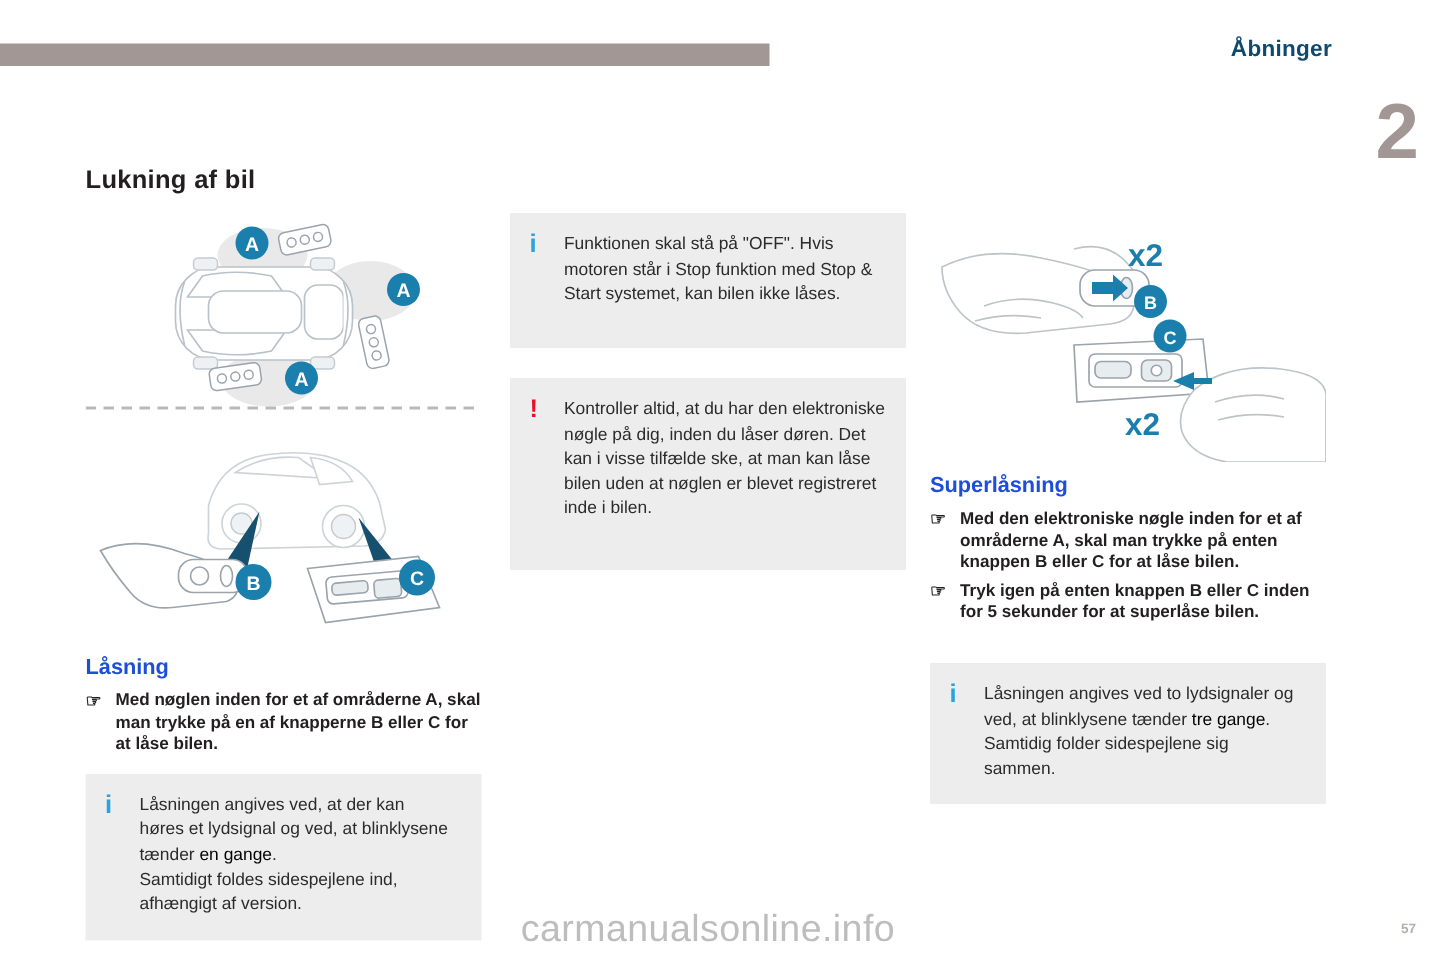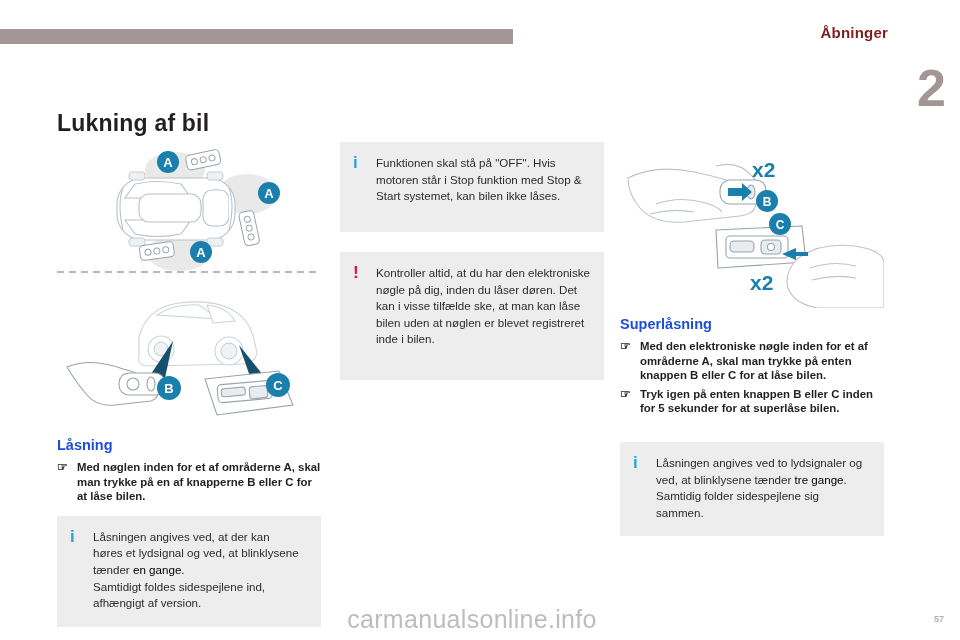--- a/index.html
+++ b/index.html
@@ -12,37 +12,37 @@
   }
   .page{position:absolute;inset:0;background:#fff;}
 
   
   .top-band{
     position:absolute;left:0;top:29px;width:513px;height:15px;
     background:#a29794;
   }
   .section-title{
     position:absolute;right:72px;top:24px;
-    font-size:15px;color:#7f1d1d;font-weight:700;letter-spacing:.2px;
+    font-size:15px;color:#0c4a6e;font-weight:700;letter-spacing:.2px;
   }
 
   
   .chapter-tab{
     position:absolute;right:0;top:58px;width:46px;height:84px;
     background:#ffffff;
   }
   .chapter-num{
     position:absolute;right:14px;top:62px;
     font-size:52px;line-height:52px;font-weight:700;color:#a29794;
   }
 
   
   .page-title{
     position:absolute;left:57px;top:110px;
-    font-size:23px;font-weight:700;color:#231f20;letter-spacing:.2px;
+    font-size:17px;font-weight:700;color:#231f20;letter-spacing:.2px;
   }
 
   
   .col{position:absolute;top:142px;width:264px;}
   .col1{left:57px;}
   .col2{left:340px;}
   .col3{left:620px;}
 
   
   .illus{

